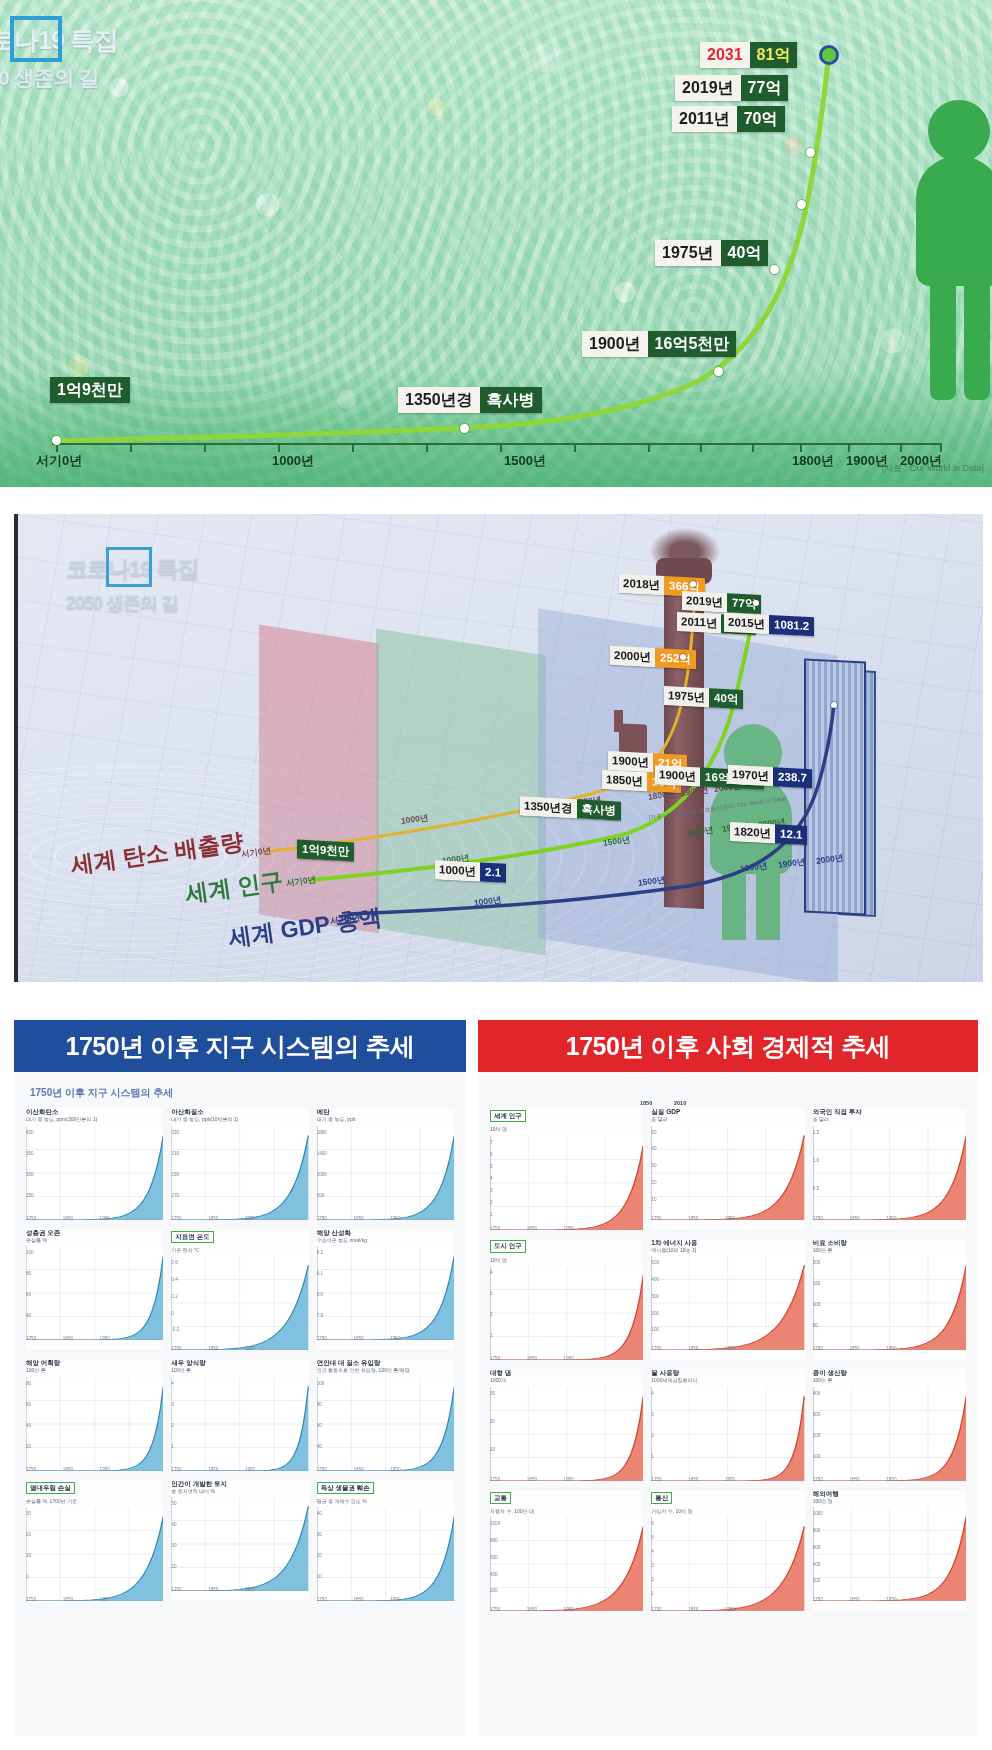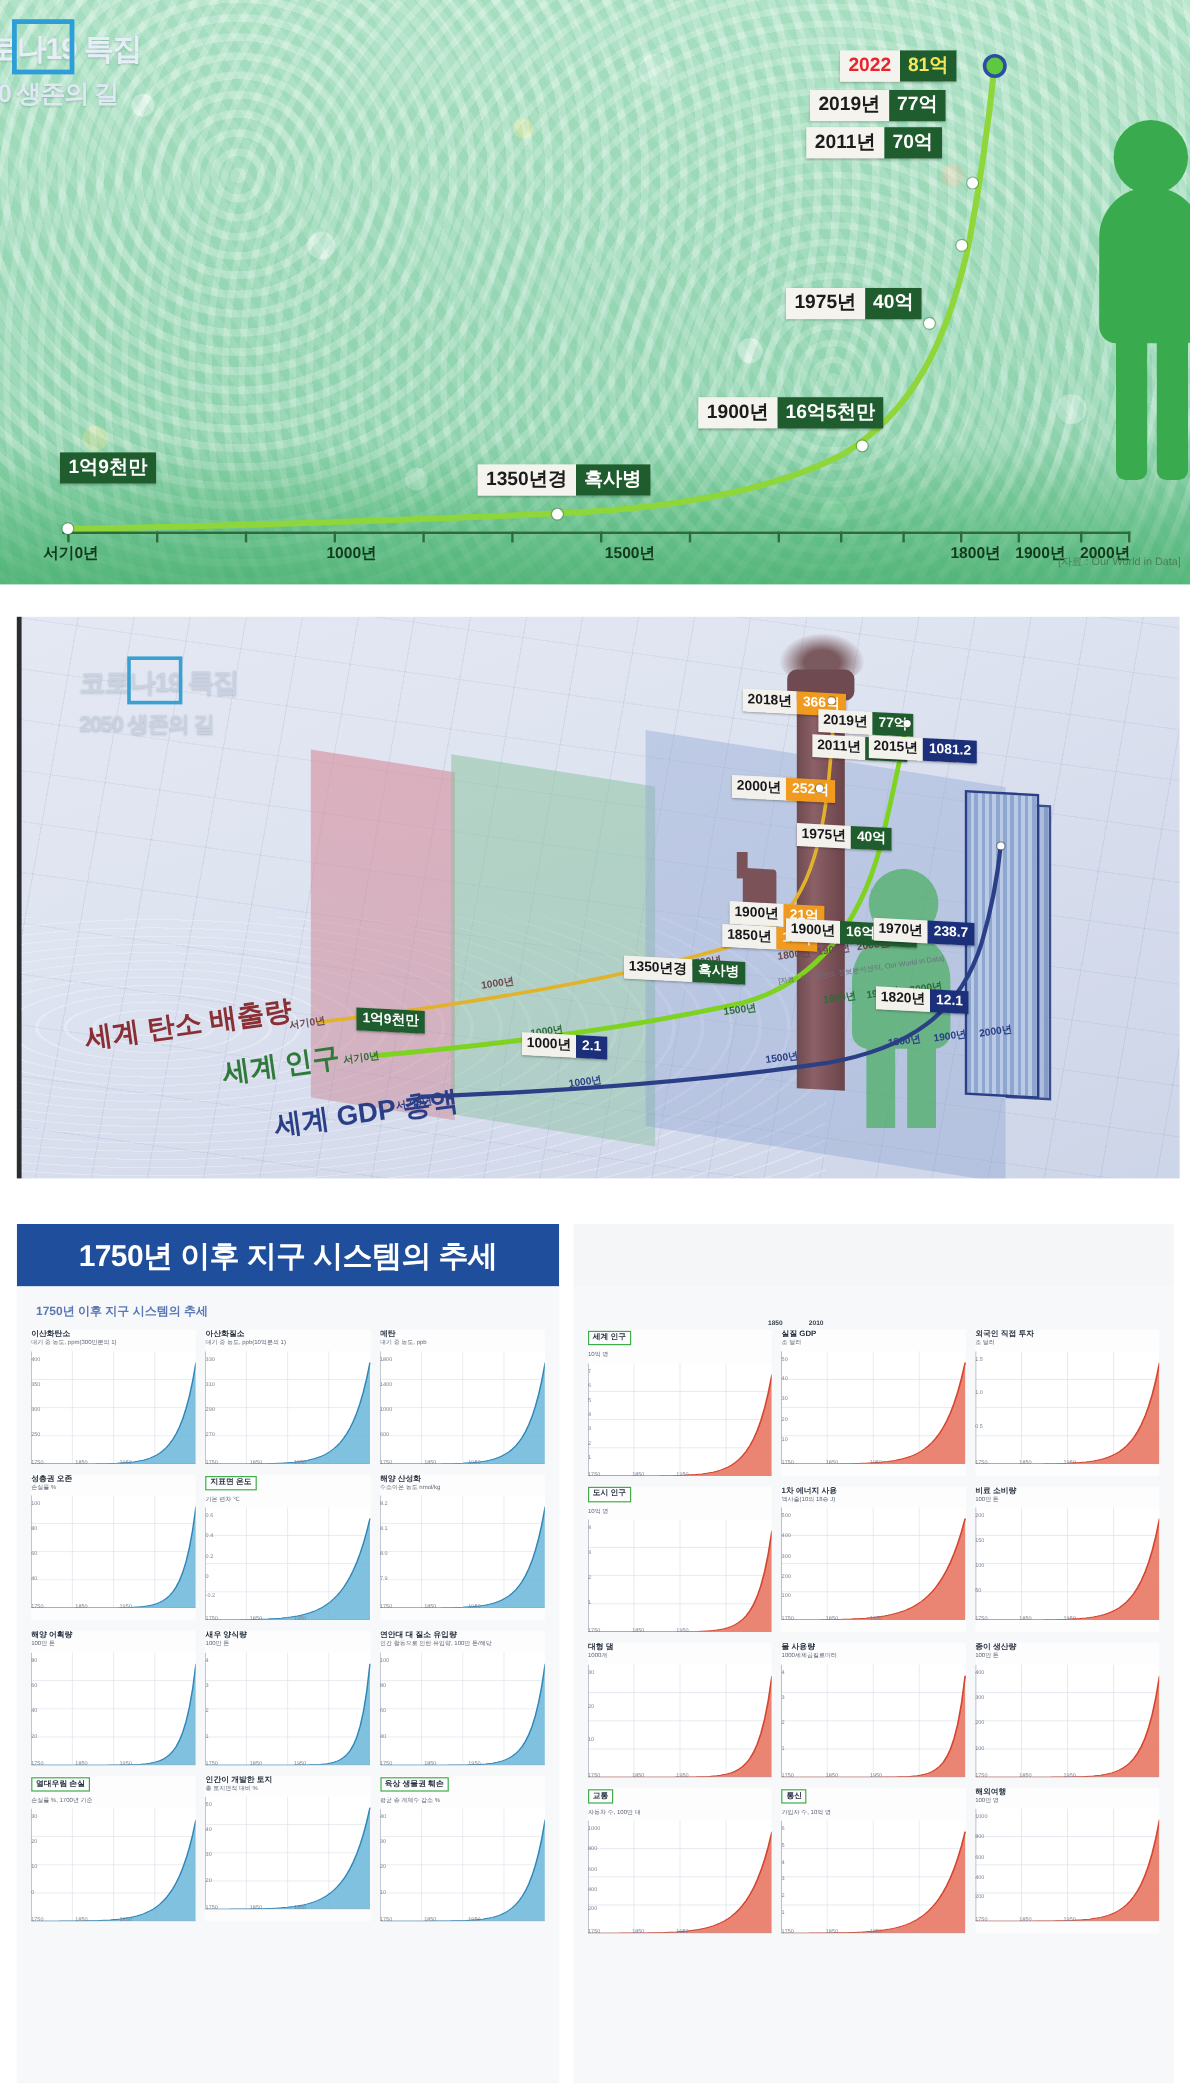--- a/index.html
+++ b/index.html
@@ -197,21 +197,21 @@
 
   <div class="dot big" style="left:822px;top:48px;"></div>
   <div class="dot" style="left:806px;top:148px;"></div>
   <div class="dot" style="left:797px;top:200px;"></div>
   <div class="dot" style="left:770px;top:265px;"></div>
   <div class="dot" style="left:714px;top:367px;"></div>
   <div class="dot" style="left:460px;top:424px;"></div>
   <div class="dot" style="left:52px;top:436px;"></div>
 
   <div class="lbl l2024">
-    <span class="yr r">2022</span>
+    <span class="yr r">2031</span>
     <span class="vl y">81억</span>
   </div>
   <div class="lbl l2019">
     <span class="yr">2019년</span>
     <span class="vl">77억</span>
   </div>
   <div class="lbl l2011">
     <span class="yr">2011년</span>
     <span class="vl">70억</span>
   </div>
@@ -709,20 +709,21 @@
             <div class="yt" style="top: 67px;">10</div>
             <div class="xt" style="left: 0px;">1750</div>
             <div class="xt" style="left: 36.8px;">1850</div>
             <div class="xt" style="left: 73.6px;">1950</div>
           </div></div>
       </div>
   </div>
 </div>
 
 <div class="panel4">
+  <div class="ptitle t-red">1750년 이후 사회 경제적 추세</div>
   <div class="sheet">
     <div class="sheet-head red">1750년 이후 사회 경제적 추세</div>
     <div class="mgrid" id="grid4" style="position: relative;">
         <div class="mini"><div class="mini-t boxed">세계 인구</div><div class="mini-s">10억 명</div><div class="mini-plot">
             <svg viewBox="0 0 100 100" preserveAspectRatio="none">
               <rect x="0" y="0" width="100" height="100" fill="#ffffff"></rect>
               <g stroke="#dde3ec" stroke-width="0.5">
                 <line x1="0" y1="25" x2="100" y2="25"></line>
                 <line x1="0" y1="50" x2="100" y2="50"></line>
                 <line x1="0" y1="75" x2="100" y2="75"></line>

